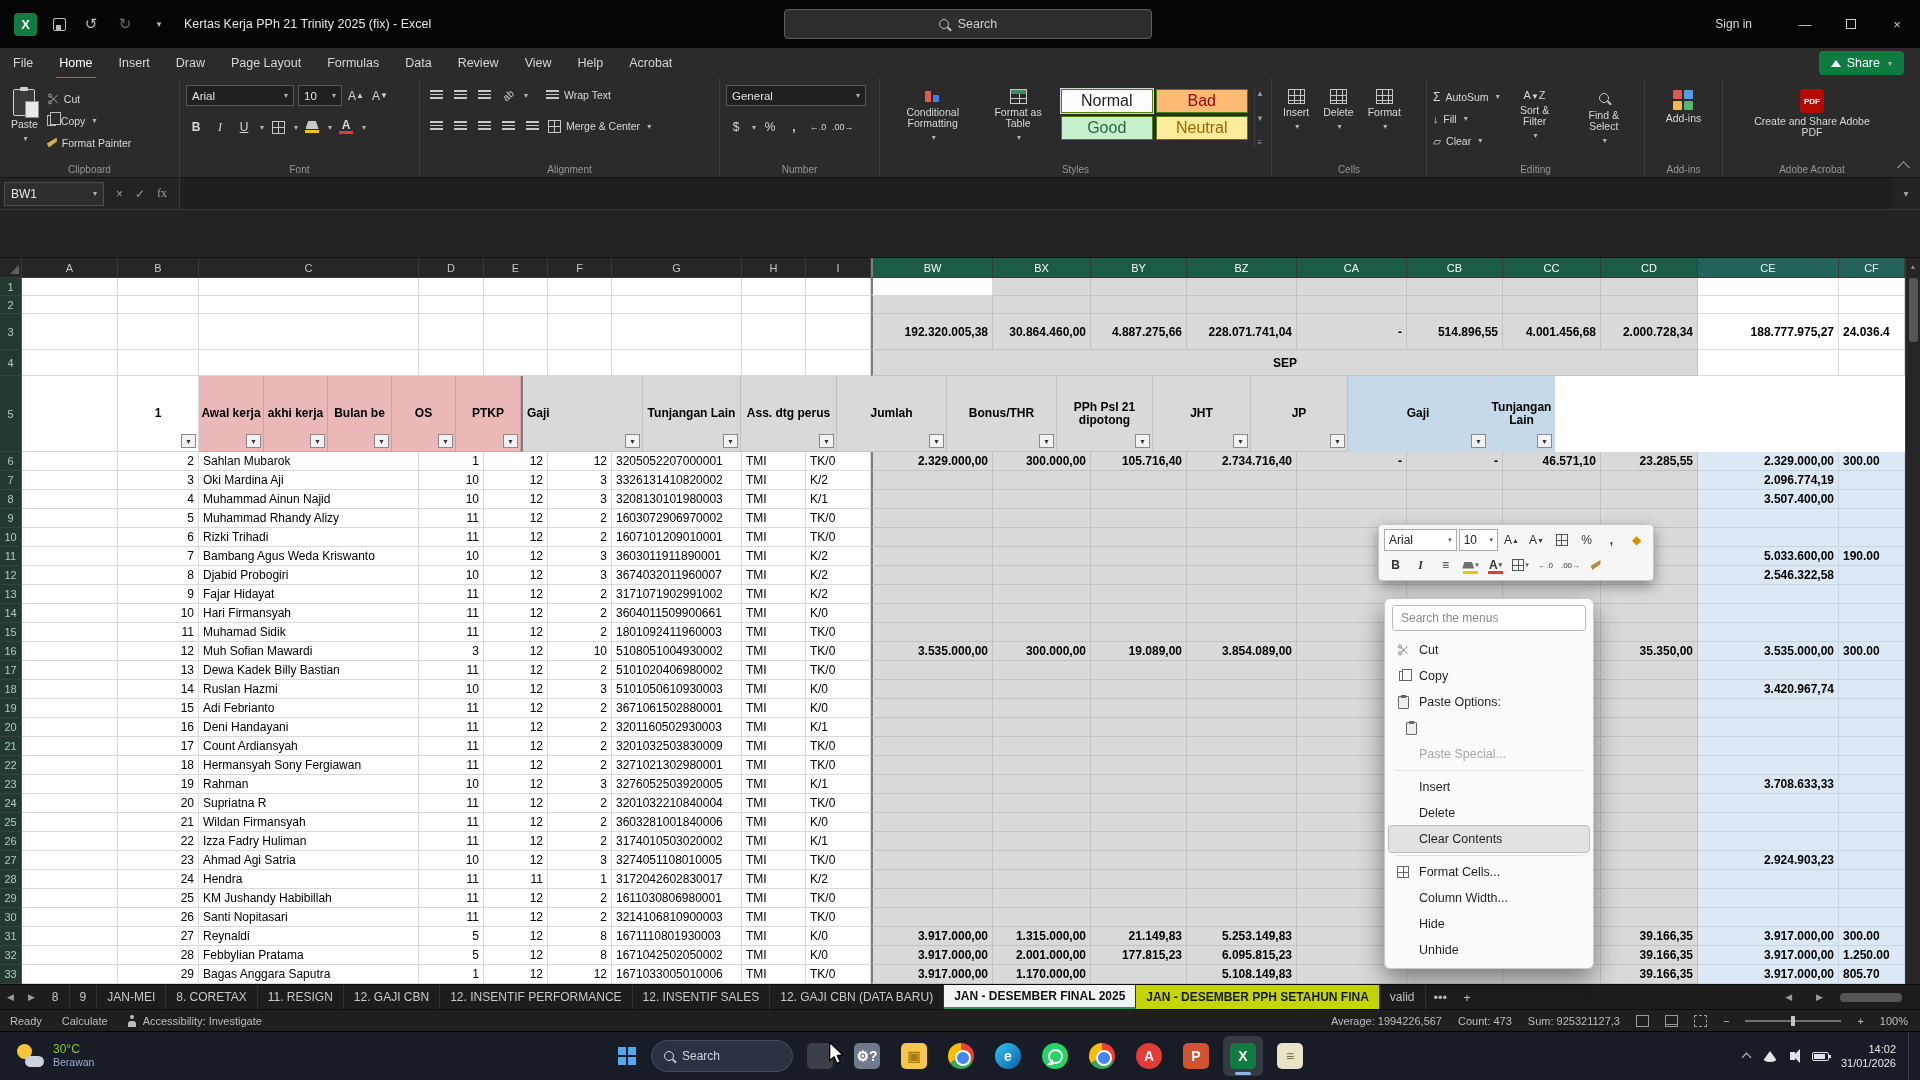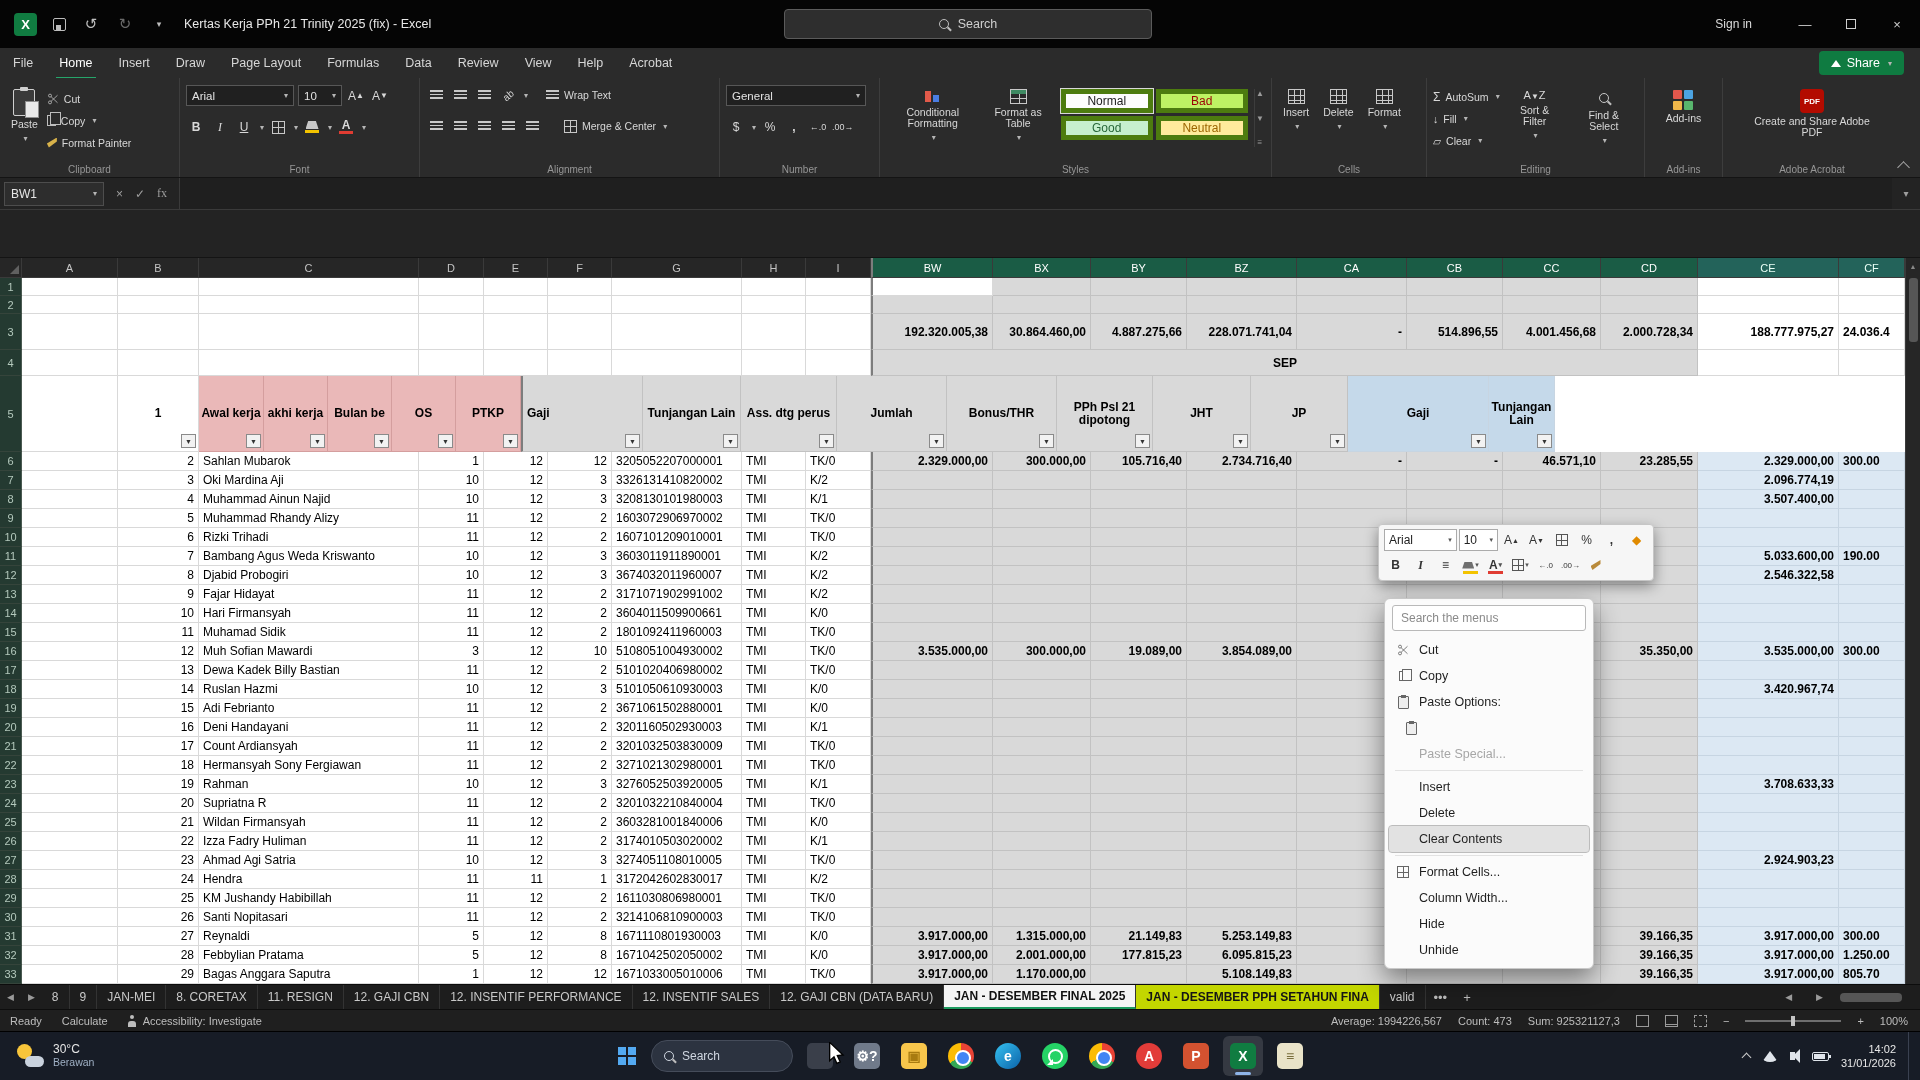--- a/index.html
+++ b/index.html
@@ -46,23 +46,23 @@
 .ico-brush{width:10px;height:10px;background:#d8b24a;clip-path:polygon(0 60%,100% 0,100% 40%,20% 100%)}
 .ico-bars{width:13px;height:10px;background:repeating-linear-gradient(#c8c8c8 0 1.5px,transparent 1.5px 3.6px)}
 .ico-borders{width:13px;height:13px;border:1px solid #c8c8c8;background:linear-gradient(#c8c8c8,#c8c8c8) center/13px 1px no-repeat,linear-gradient(#c8c8c8,#c8c8c8) center/1px 13px no-repeat}
 .ico-fill{width:13px;height:8px;background:#c8c8c8;clip-path:polygon(20% 0,80% 0,100% 100%,0 100%)}
 .cbar{width:14px;height:3px;margin-top:1px}
 .aL{font-size:12px;font-weight:bold;line-height:10px}
 .ico-grid16{width:17px;height:15px;border:1px solid #c8c8c8;background:linear-gradient(#c8c8c8,#c8c8c8) 0 5px/17px 1px no-repeat,linear-gradient(#c8c8c8,#c8c8c8) 0 10px/17px 1px no-repeat,linear-gradient(#c8c8c8,#c8c8c8) 5px 0/1px 15px no-repeat,linear-gradient(#c8c8c8,#c8c8c8) 11px 0/1px 15px no-repeat;margin-top:2px}
 .ico-cf{width:16px;height:15px;margin-top:2px;background:linear-gradient(#e25a4a,#e25a4a) 0 2px/6px 11px no-repeat,linear-gradient(#4a7de2,#4a7de2) 8px 6px/6px 7px no-repeat}
 .ico-tbl{width:17px;height:15px;border:1px solid #c8c8c8;background:linear-gradient(#3f8b63,#3f8b63) 0 0/17px 4px no-repeat,linear-gradient(#c8c8c8,#c8c8c8) 0 8px/17px 1px no-repeat,linear-gradient(#c8c8c8,#c8c8c8) 8px 0/1px 15px no-repeat;margin-top:2px}
 .stylegal{display:grid;grid-template-columns:92px 92px;grid-auto-rows:24px;gap:3px;margin:4px 2px 0 4px}
-.stylebox{font-size:12px;display:flex;align-items:center;justify-content:center;border:5px solid #4d7c0f}
+.stylebox{font-size:16px;display:flex;align-items:center;justify-content:center;border:1px solid #4d7c0f}
 .st-normal{background:#fdfdfd;color:#222;outline:1.5px solid #d8d8d8}
-.st-bad{background:#bef264;color:#9c0006}
+.st-bad{background:#fdba74;color:#9c0006}
 .st-good{background:#c6efce;color:#276738}
 .st-neutral{background:#ffeb9c;color:#9c6500}
 .galscroll{width:14px;display:flex;flex-direction:column;justify-content:space-between;align-items:center;margin:4px 0 14px;color:#9a9a9a;font-size:8px;border-left:1px solid #3d3d3d}
 .pdfico{width:24px;height:24px;background:#b30b00;border-radius:4px;color:#fff;font-size:8px;font-weight:bold;display:flex;align-items:center;justify-content:center;margin-top:2px}
 .addinsico{width:20px;height:20px;margin-top:3px;display:grid;grid-template-columns:9px 9px;gap:2px}
 .addinsico span{height:9px;border-radius:1px}
 .ribcollapse{position:absolute;right:12px;bottom:5px;width:9px;height:9px;border-left:1.5px solid #a8a8a8;border-top:1.5px solid #a8a8a8;transform:rotate(45deg)}
 
 .formulabar{position:absolute;top:178px;left:0;width:1920px;height:80px;background:#232323;z-index:20;border-bottom:1px solid #141414}
 .fb-top{height:32px;display:flex;align-items:center;border-bottom:1px solid #3a3a3a}
@@ -143,21 +143,21 @@
 .vico.v3{border-style:dashed}
 .zoomtrack{width:96px;height:2px;background:#6f6f6f;position:relative}
 .zoomthumb{position:absolute;left:46px;top:-4px;width:4px;height:10px;background:#c4c4c4}
 
 .taskbar{position:absolute;top:1031px;left:0;width:1920px;height:49px;background:#171c26;border-top:1px solid #000;z-index:30}
 .weather{position:absolute;left:8px;top:0;height:100%;display:flex;align-items:center;gap:9px;padding:0 8px}
 .wico{width:28px;height:26px;position:relative}
 .wsun{position:absolute;left:1px;top:1px;width:15px;height:15px;border-radius:50%;background:#f8c53a}
 .wcloud{position:absolute;right:0;bottom:2px;width:19px;height:11px;border-radius:6px;background:#c9d2dd}
 .wtxt{line-height:13px}
-.wtemp{font-size:12px;color:#e5e5e5}
+.wtemp{font-size:12px;color:#84cc16}
 .wdesc{font-size:10.5px;color:#9fb0c4}
 .tb-center{position:absolute;left:50%;top:0;height:100%;transform:translateX(-50%);display:flex;align-items:center;gap:7px}
 .startico{width:34px;height:34px;border-radius:5px;display:flex;align-items:center;justify-content:center}
 .winlogo{width:18px;height:18px;display:grid;grid-template-columns:8px 8px;gap:2px}
 .winlogo span{height:8px;background:#53a9f1}
 .tsearch{width:142px;height:32px;background:#2c3340;border:1px solid #454c5a;border-radius:16px;display:flex;align-items:center;gap:8px;padding:0 12px;font-size:12px;color:#cfd6e0}
 .app{width:40px;height:40px;border-radius:6px;display:flex;align-items:center;justify-content:center;position:relative}
 .app.active{background:rgba(255,255,255,.13)}
 .app.active::after{content:"";position:absolute;bottom:1px;left:12px;width:16px;height:3px;border-radius:2px;background:#8fb4e8}
 .aico{width:26px;height:26px;border-radius:5px;display:flex;align-items:center;justify-content:center;color:#fff;font-weight:bold;font-size:14px}
@@ -319,21 +319,21 @@
         </div>
       <div class="gbtn">
           <span class="ico-bars"></span>
         </div>
       <div class="gbtn">
           <span class="ico-bars"></span>
         </div>
       <div class="gbtn">
           <span class="ico-bars"></span>
         </div>
-      <div class="smallbtn" style="margin-left:18px">
+      <div class="smallbtn" style="margin-left:2px">
           <span class="ico-borders"></span>
           <span>Merge &amp; Center</span>
           <span class="car">▾</span>
         </div>
     </div>
     <div class="glabel">Alignment</div>
   </div>
 
   <div class="rgroup" style="width:160px;flex-direction:column">
     <div class="combo" style="width:140px">

